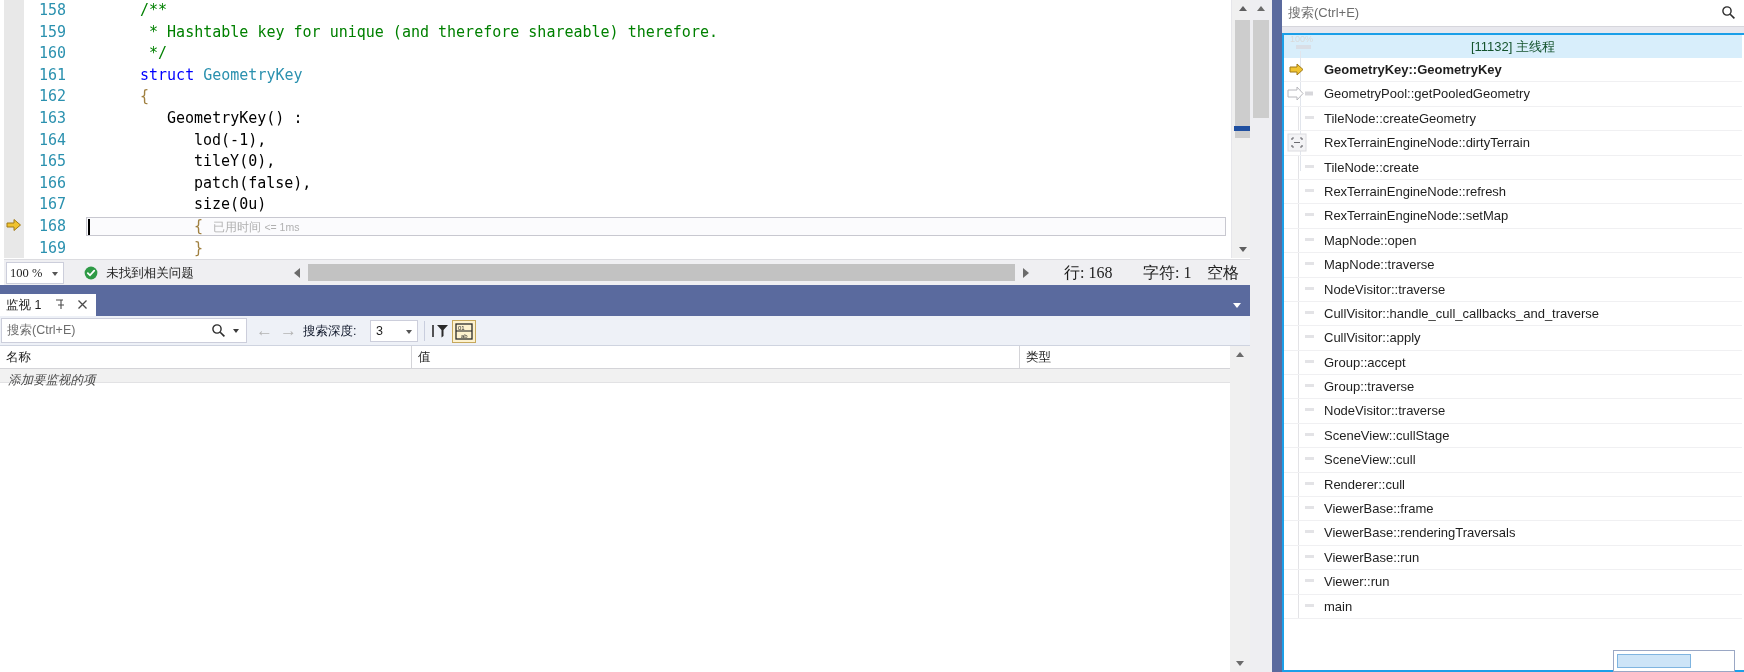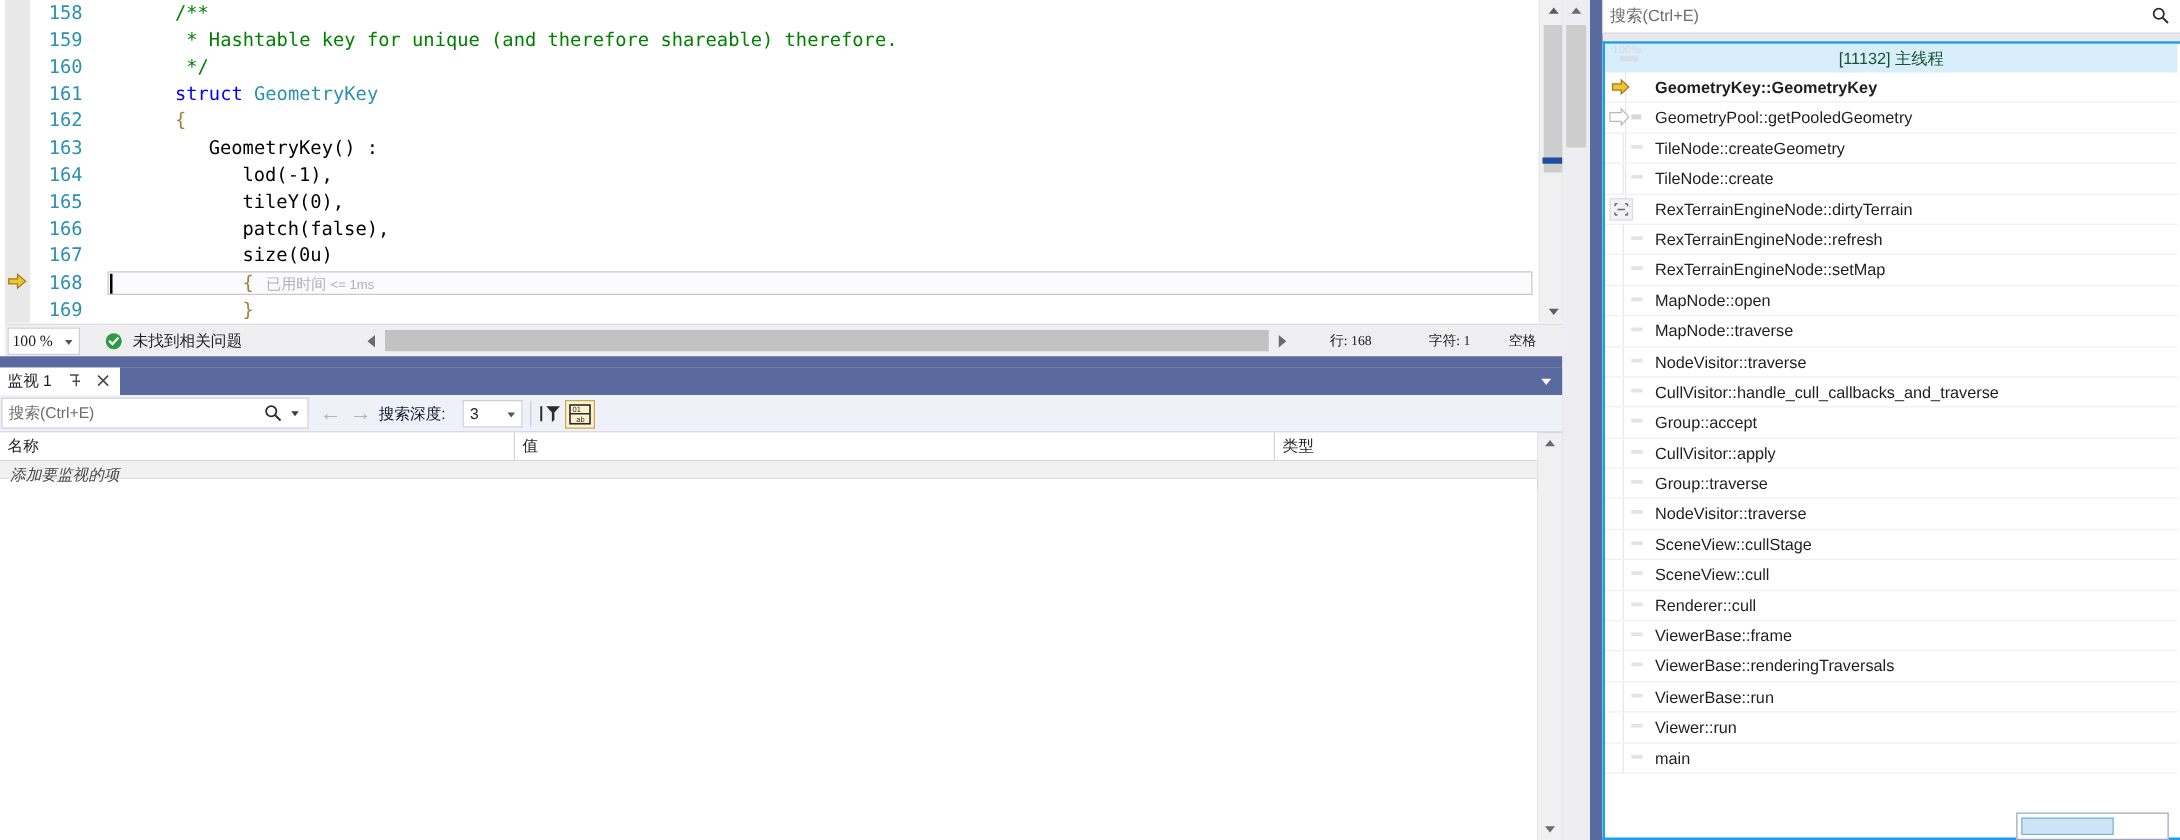--- a/index.html
+++ b/index.html
@@ -198,21 +198,21 @@
   #hscroll .rt { right: 0; }
   #hscroll .track {
     position: absolute;
     left: 19px; right: 19px; top: 1px;
     height: 17px;
     background: #c2c2c2;
   }
   .status-cell {
     position: absolute;
     top: 0; height: 26px; line-height: 26px;
-    font-size: 11px;
+    font-size: 16px;
     color: #1e1e1e;
   }
   #st-line { left: 1060px; }
   #st-char { left: 1139px; }
   #st-space { left: 1203px; }
 
   
   #band-separator {
     position: absolute;
     left: 0; top: 285px;
@@ -768,38 +768,38 @@
             <div class="cs-label">GeometryPool::getPooledGeometry</div>
           </div>
           <div class="cs-row">
             <div class="cs-icon-slot">
               <div class="cs-spine"></div>
               <div class="cs-tick"></div>
             </div>
             <div class="cs-label">TileNode::createGeometry</div>
           </div>
           <div class="cs-row">
-            <div class="cs-icon-slot">
-              <div class="cs-spine"></div>
-              <div class="cs-tick"></div>
-            </div>
-            <div class="cs-label">TileNode::create</div>
-          </div>
-          <div class="cs-row">
             <div class="cs-icon-slot"><svg width="38" height="23" viewBox="0 0 38 23">
                 <rect x="4" y="3" width="18" height="17" fill="#f3f3f5" stroke="#dcdce0" stroke-width="1"></rect>
                 <path d="M8 7 L8 9 M8 7 L10 7 M18 7 L18 9 M18 7 L16 7 M8 16 L8 14 M8 16 L10 16 M18 16 L18 14 M18 16 L16 16 M10 11.5 L16 11.5" stroke="#6b6b70" stroke-width="1.2" fill="none"></path>
               </svg></div>
             <div class="cs-label">RexTerrainEngineNode::dirtyTerrain</div>
           </div>
           <div class="cs-row">
             <div class="cs-icon-slot">
               <div class="cs-spine"></div>
               <div class="cs-tick"></div>
             </div>
+            <div class="cs-label">TileNode::create</div>
+          </div>
+          <div class="cs-row">
+            <div class="cs-icon-slot">
+              <div class="cs-spine"></div>
+              <div class="cs-tick"></div>
+            </div>
             <div class="cs-label">RexTerrainEngineNode::refresh</div>
           </div>
           <div class="cs-row">
             <div class="cs-icon-slot">
               <div class="cs-spine"></div>
               <div class="cs-tick"></div>
             </div>
             <div class="cs-label">RexTerrainEngineNode::setMap</div>
           </div>
           <div class="cs-row">
@@ -828,28 +828,28 @@
               <div class="cs-spine"></div>
               <div class="cs-tick"></div>
             </div>
             <div class="cs-label">CullVisitor::handle_cull_callbacks_and_traverse</div>
           </div>
           <div class="cs-row">
             <div class="cs-icon-slot">
               <div class="cs-spine"></div>
               <div class="cs-tick"></div>
             </div>
+            <div class="cs-label">CullVisitor::apply</div>
+          </div>
+          <div class="cs-row">
+            <div class="cs-icon-slot">
+              <div class="cs-spine"></div>
+              <div class="cs-tick"></div>
+            </div>
             <div class="cs-label">Group::accept</div>
-          </div>
-          <div class="cs-row">
-            <div class="cs-icon-slot">
-              <div class="cs-spine"></div>
-              <div class="cs-tick"></div>
-            </div>
-            <div class="cs-label">CullVisitor::apply</div>
           </div>
           <div class="cs-row">
             <div class="cs-icon-slot">
               <div class="cs-spine"></div>
               <div class="cs-tick"></div>
             </div>
             <div class="cs-label">Group::traverse</div>
           </div>
           <div class="cs-row">
             <div class="cs-icon-slot">

